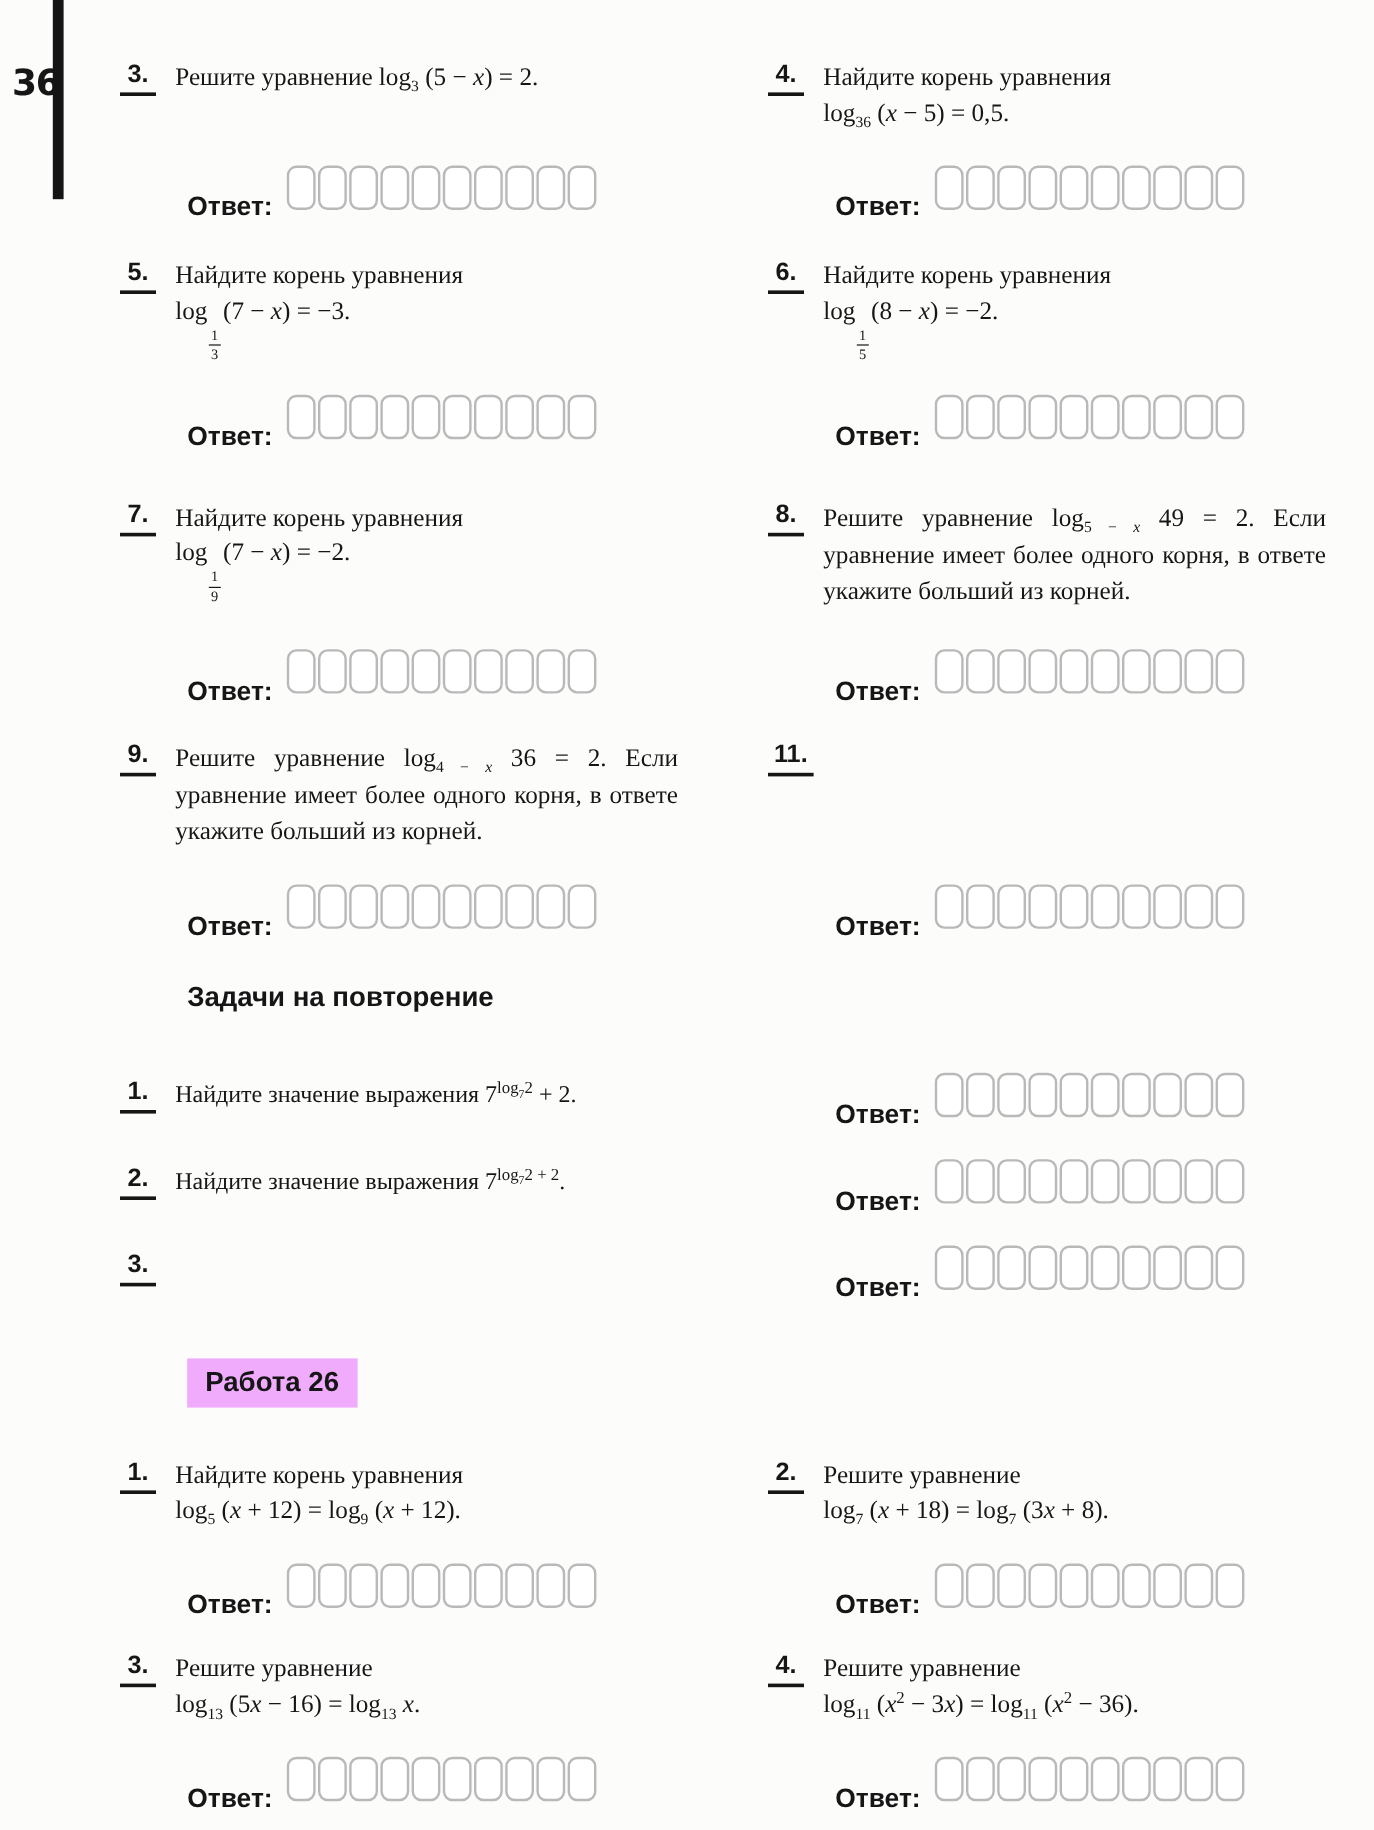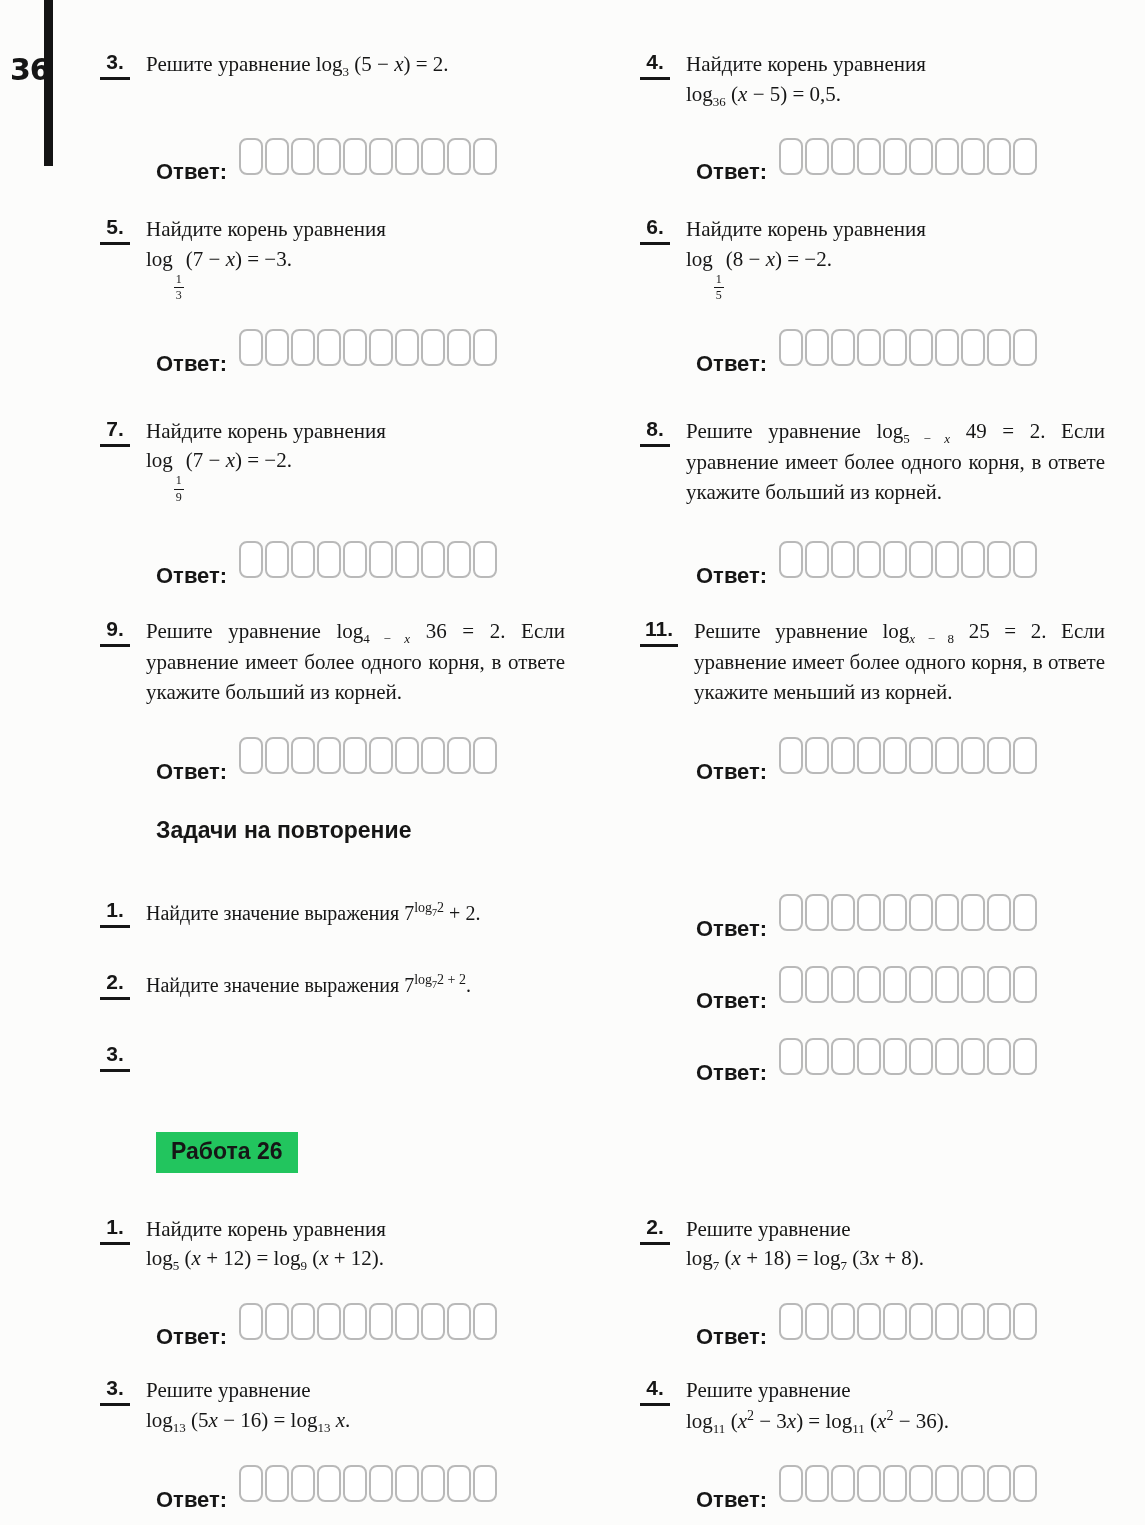--- a/index.html
+++ b/index.html
@@ -81,21 +81,21 @@
     display: grid; grid-template-columns: 465px 465px; column-gap: 75px;
     align-items: center; min-height: 54px; margin-bottom: 14px;
   }
   .rrow .ptext { text-align: left; font-size: 20px; }
 
   
   .work-title-wrap { margin: 46px 0 42px 56px; }
   .work-title {
     display: inline-block;
     font: 700 23px "Liberation Sans", sans-serif;
-    background: #22c55e; color: #161616;
+    background: #f0abfc; color: #161616;
     padding: 6px 15px 8px;
   }
 </style>
 </head>
 <body>
 
 <div class="page-num">36</div>
 <div class="page-bar"></div>
 
 <div class="content">
@@ -262,21 +262,20 @@
             <span class="cell"></span>
             <span class="cell"></span>
             <span class="cell"></span>
             <span class="cell"></span>
           </span>
       </div>
     </div>
     <div class="pcell">
       <div class="problem">
         <span class="pnum">11.</span>
-        <span class="ptext">Решите уравнение log<sub><i>x</i> − 8</sub> 25 = 2. Если уравнение имеет более одного корня, в ответе укажите меньший из корней.</span>
       </div>
       <div class="answer">
         <span class="alabel">Ответ:</span>
         <span class="cells">
             <span class="cell"></span>
             <span class="cell"></span>
             <span class="cell"></span>
             <span class="cell"></span>
             <span class="cell"></span>
             <span class="cell"></span>

